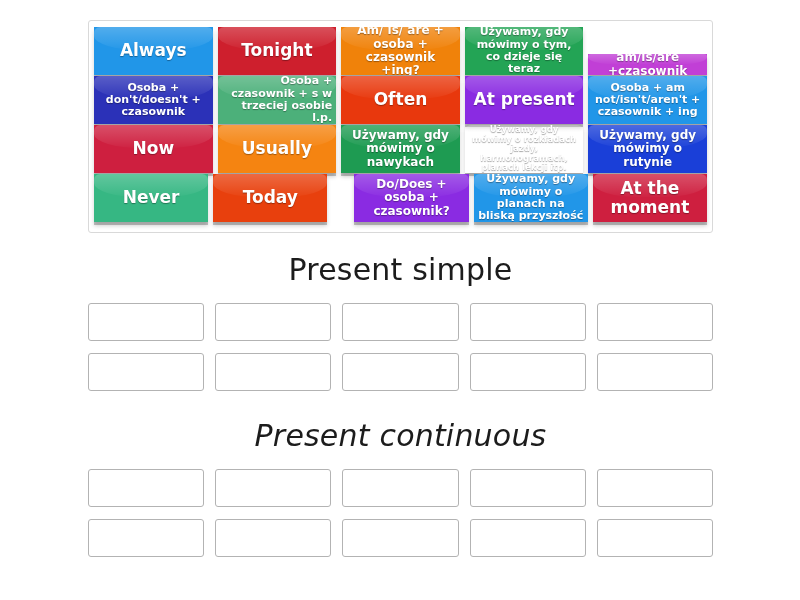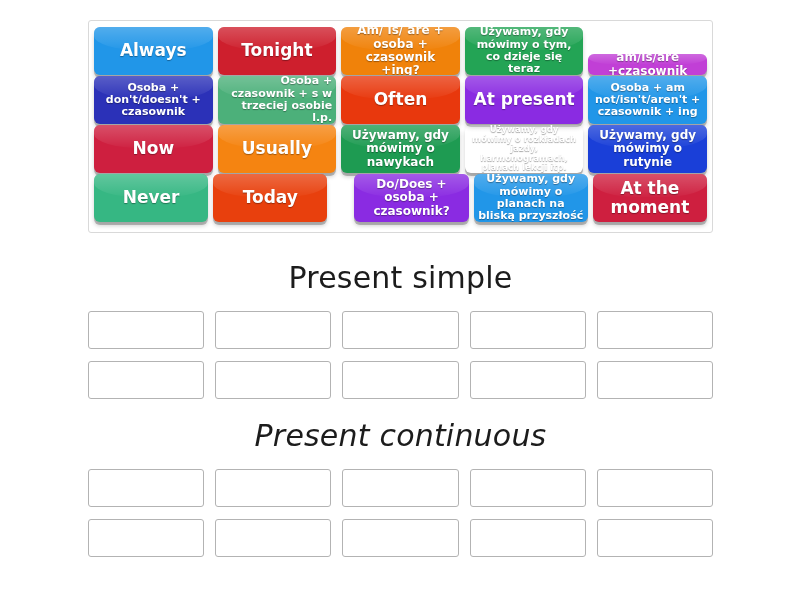--- a/index.html
+++ b/index.html
@@ -37,21 +37,21 @@
     display: flex;
     gap: 5px;
     height: 48px;
     margin-bottom: 1px;
   }
   .tile-row:last-child { margin-bottom: 0; }
 
   .tile {
     flex: 1 1 0;
     position: relative;
-    border-radius: 6px;
+    border-radius: 0;
     display: flex;
     align-items: center;
     justify-content: center;
     text-align: center;
     color: #ffffff;
     font-weight: bold;
     line-height: 1.12;
     padding: 2px 4px;
     text-shadow: 0 1px 1px rgba(0,0,0,0.35);
     box-shadow: 0 3px 0 rgba(0,0,0,0.22), 0 4px 4px rgba(0,0,0,0.18);
@@ -74,21 +74,21 @@
   .fs-md { font-size: 12px; }
   .fs-sm { font-size: 11px; }
   .fs-xs { font-size: 8.5px; }
 
   
   .group {
     position: absolute;
     left: 88px;
     width: 625px;
   }
-  #group-present-simple { top: 260px; }
+  #group-present-simple { top: 252px; }
   #group-present-continuous { top: 418px; font-style: italic; }
 
   .group-title {
     text-align: center;
     font-size: 30px;
     font-weight: normal;
     color: #1c1c1c;
     margin: 0 0 16px 0;
     letter-spacing: 0.2px;
   }

